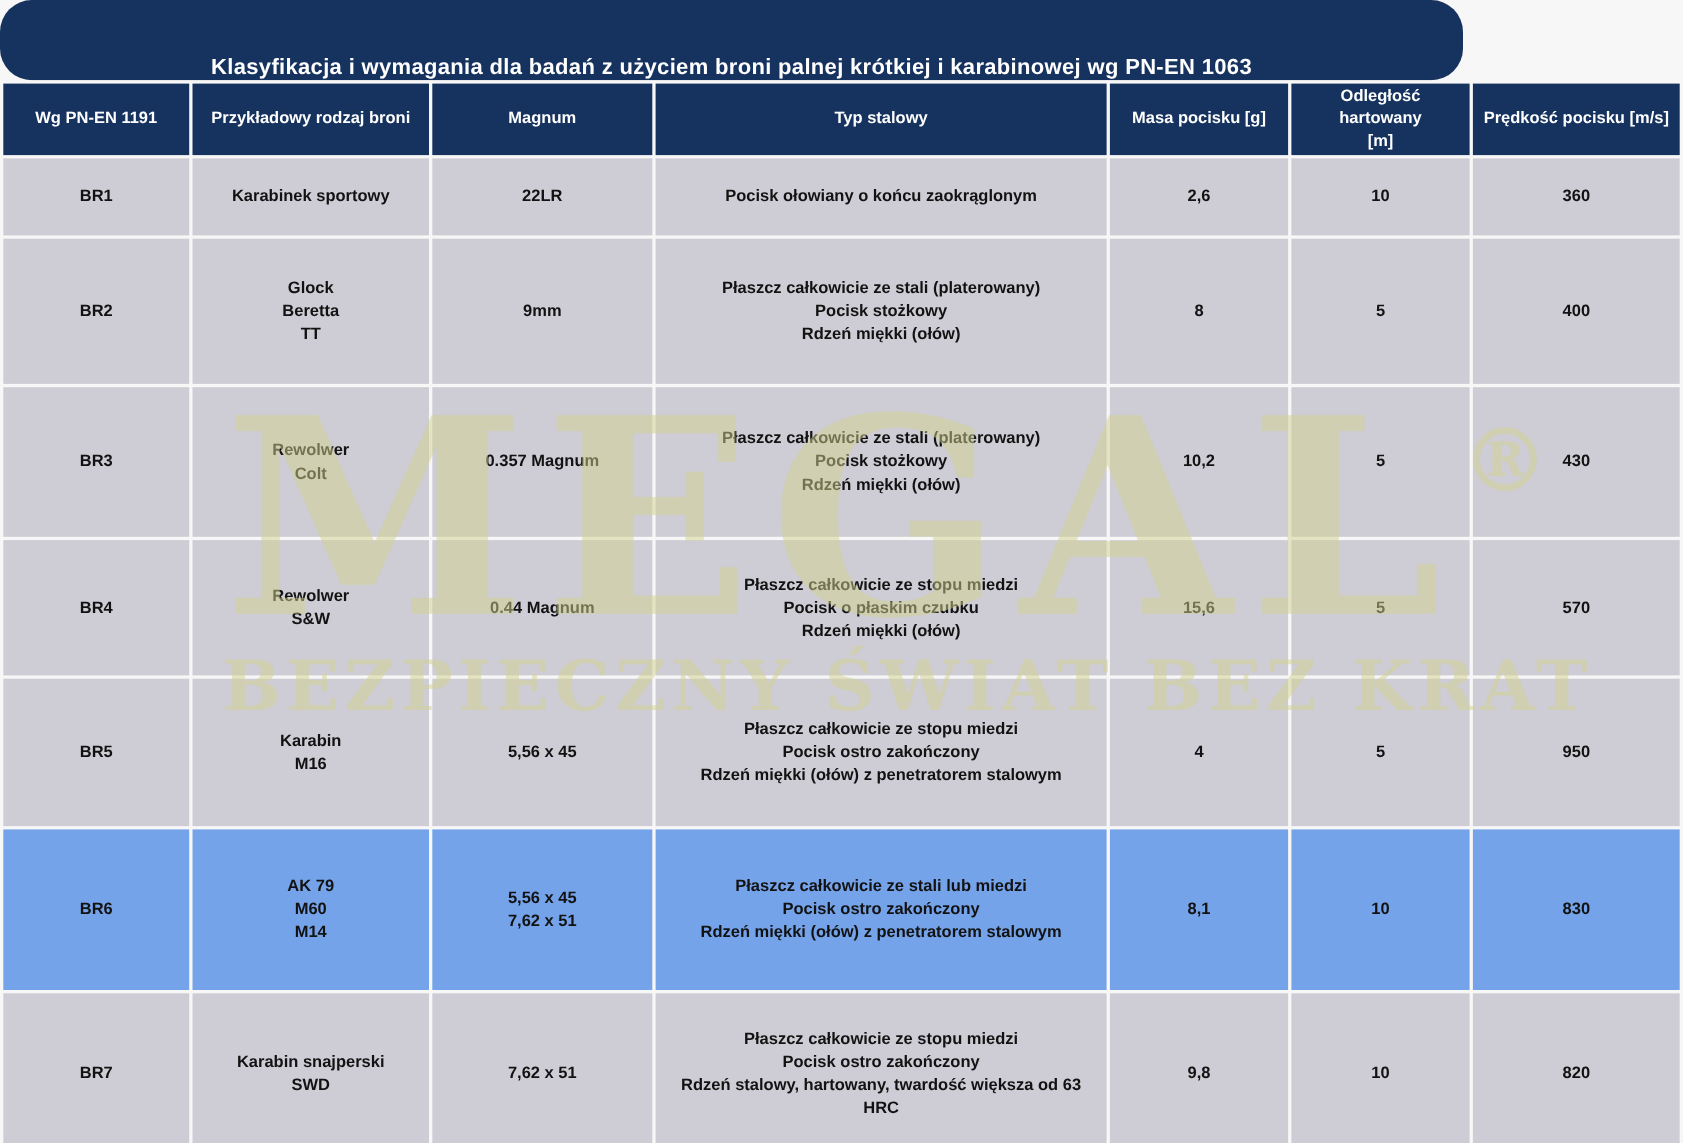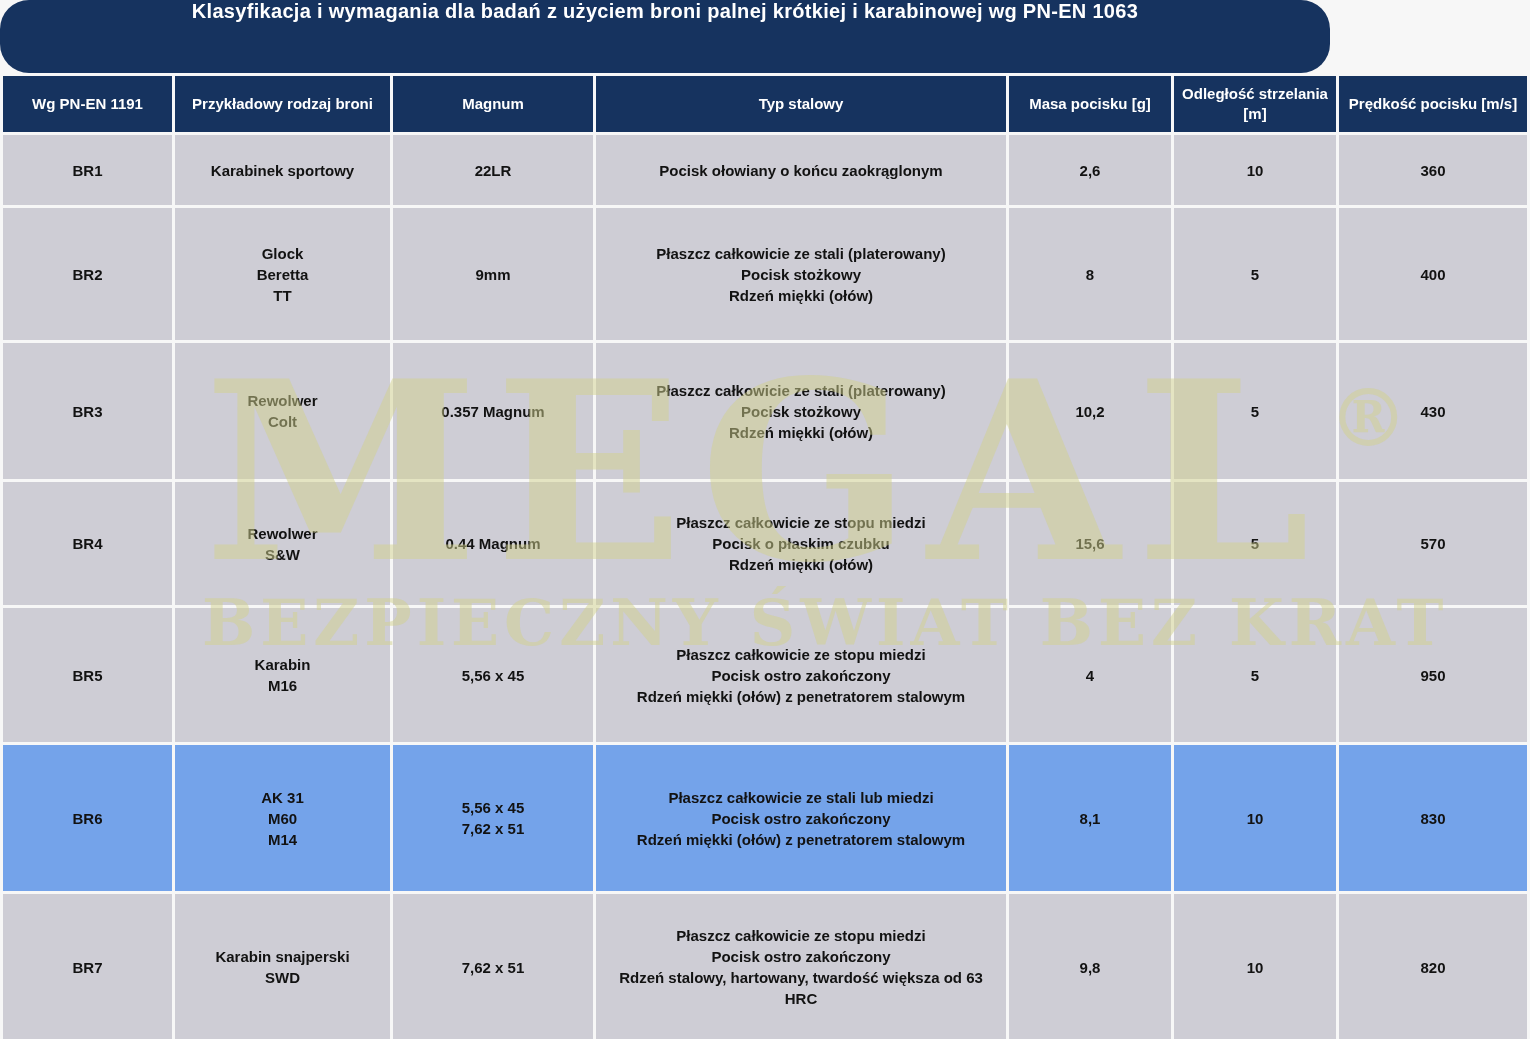--- a/index.html
+++ b/index.html
@@ -15,21 +15,21 @@
   html,body{margin:0;padding:0;}
   body{
     width:1530px;height:1039px;
     position:relative;overflow:hidden;
     background:var(--grid-white);
     font-family:"Liberation Sans",sans-serif;
   }
   .title-band{
     width:1330px;height:73px;
     background:var(--navy);
-    display:flex;align-items:flex-start;justify-content:center;border-radius:29px;
+    display:flex;align-items:flex-end;justify-content:center;border-radius:29px;
   }
   .title-band h1{
     margin:0;color:var(--title-text);
     font-size:20px;font-weight:bold;letter-spacing:.3px;
     white-space:nowrap;
   }
   table.class-table{
     width:1530px;table-layout:fixed;
     border-collapse:separate;border-spacing:3px;
     background:var(--grid-white);
@@ -95,21 +95,21 @@
         <col class="c6">
         <col class="c7">
     </colgroup>
     <thead>
       <tr>
         <th>Wg PN-EN 1191</th>
         <th>Przykładowy rodzaj broni</th>
         <th>Magnum</th>
         <th>Typ stalowy</th>
         <th>Masa pocisku [g]</th>
-        <th>Odległość strzelania
+        <th>Odległość hartowany
 [m]</th>
         <th>Prędkość pocisku [m/s]</th>
       </tr>
     </thead>
     <tbody>
       <tr class="r1">
         <td>BR1</td>
         <td>Karabinek sportowy</td>
         <td>22LR</td>
         <td>Pocisk ołowiany o końcu zaokrąglonym</td>
@@ -161,21 +161,21 @@
         <td>5,56 x 45</td>
         <td>Płaszcz całkowicie ze stopu miedzi
 Pocisk ostro zakończony
 Rdzeń miękki (ołów) z penetratorem stalowym</td>
         <td>4</td>
         <td>5</td>
         <td>950</td>
       </tr>
       <tr class="r6 row-highlight">
         <td>BR6</td>
-        <td>AK 31
+        <td>AK 79
 M60
 M14</td>
         <td>5,56 x 45
 7,62 x 51</td>
         <td>Płaszcz całkowicie ze stali lub miedzi
 Pocisk ostro zakończony
 Rdzeń miękki (ołów) z penetratorem stalowym</td>
         <td>8,1</td>
         <td>10</td>
         <td>830</td>

